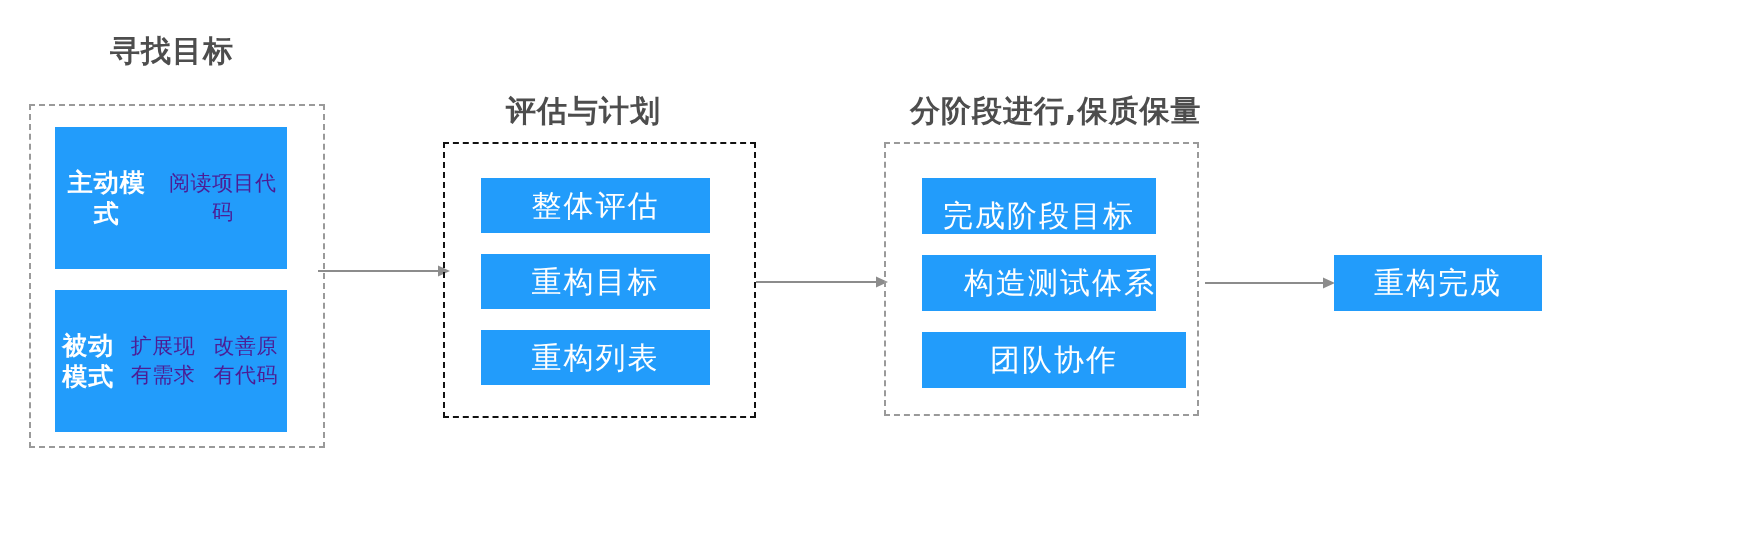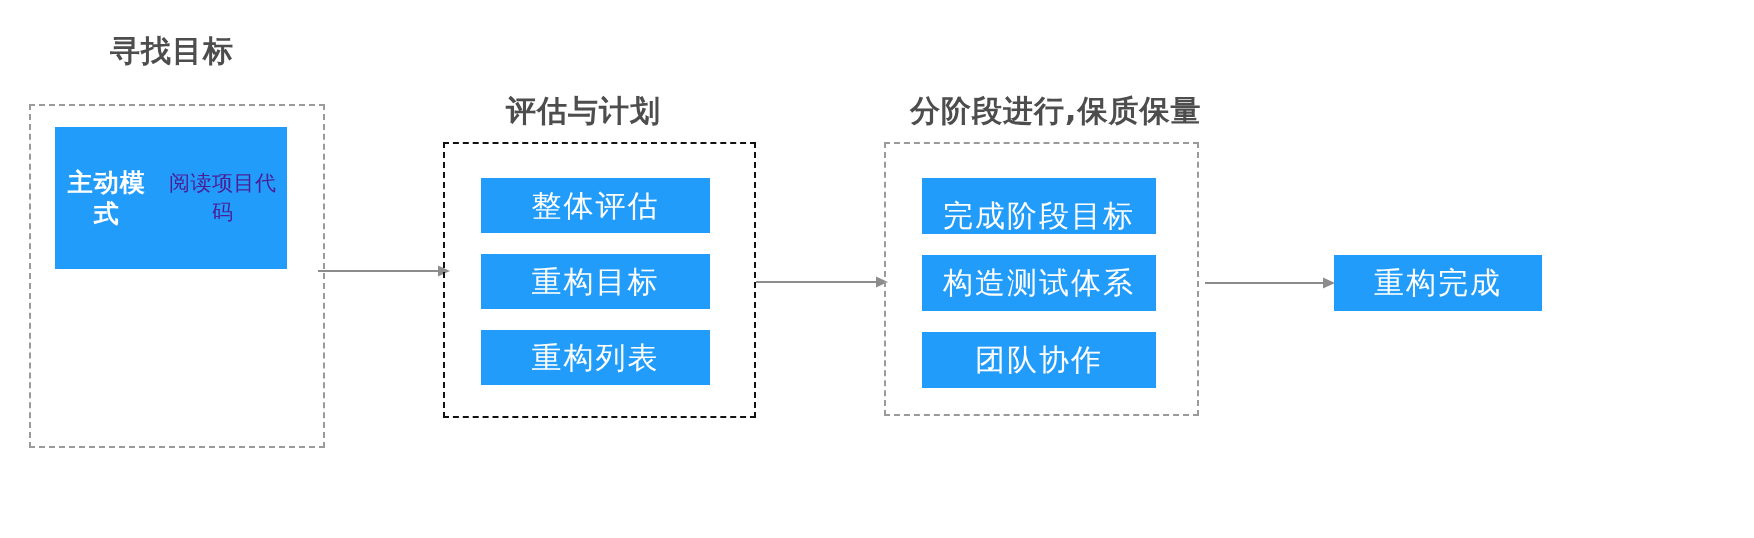--- a/index.html
+++ b/index.html
@@ -79,20 +79,25 @@
 
   <div class="group-title" style="left:110px;top:36px;">寻找目标</div>
 
   <div class="group-box gray" style="left:29px;top:104px;width:296px;height:344px;"></div>
 
   <div class="node" style="left:55px;top:127px;width:232px;height:142px;">
     <div class="node-title">主动模式</div>
     <div class="node-sub">阅读项目代码</div>
   </div>
 
+  <div class="node" style="left:55px;top:290px;width:232px;height:142px;">
+    <div class="node-title">被动模式</div>
+    <div class="node-sub">扩展现有需求</div>
+    <div class="node-sub">改善原有代码</div>
+  </div>
 
   <div class="arrow" style="left:318px;top:264px;width:132px;">
     <svg width="132" height="14" viewBox="0 0 132 14">
       <line x1="0" y1="7" x2="120" y2="7" stroke="#8c8c8c" stroke-width="2"></line>
       <polygon points="120,1.5 132,7 120,12.5" fill="#8c8c8c"></polygon>
     </svg>
   </div>
 
   <div class="group-title" style="left:506px;top:96px;">评估与计划</div>
 
@@ -118,25 +123,25 @@
   </div>
 
   <div class="group-title" style="left:910px;top:96px;">分阶段进行,保质保量</div>
 
   <div class="group-box gray" style="left:884px;top:142px;width:315px;height:274px;"></div>
 
   <div class="node plain" style="left:922px;top:178px;width:234px;height:56px;align-items:flex-end;">
     <div class="node-title">完成阶段目标</div>
   </div>
 
-  <div class="node plain" style="left:922px;top:255px;width:234px;height:56px;">
+  <div class="node plain" style="left:922px;top:255px;width:234px;height:56px;justify-content:flex-end;">
     <div class="node-title">构造测试体系</div>
   </div>
 
-  <div class="node plain" style="left:922px;top:332px;width:234px;height:56px;">
+  <div class="node plain" style="left:922px;top:332px;width:264px;height:56px;">
     <div class="node-title">团队协作</div>
   </div>
 
   <div class="arrow" style="left:1205px;top:276px;width:130px;">
     <svg width="130" height="14" viewBox="0 0 130 14">
       <line x1="0" y1="7" x2="118" y2="7" stroke="#8c8c8c" stroke-width="2"></line>
       <polygon points="118,1.5 130,7 118,12.5" fill="#8c8c8c"></polygon>
     </svg>
   </div>
 

